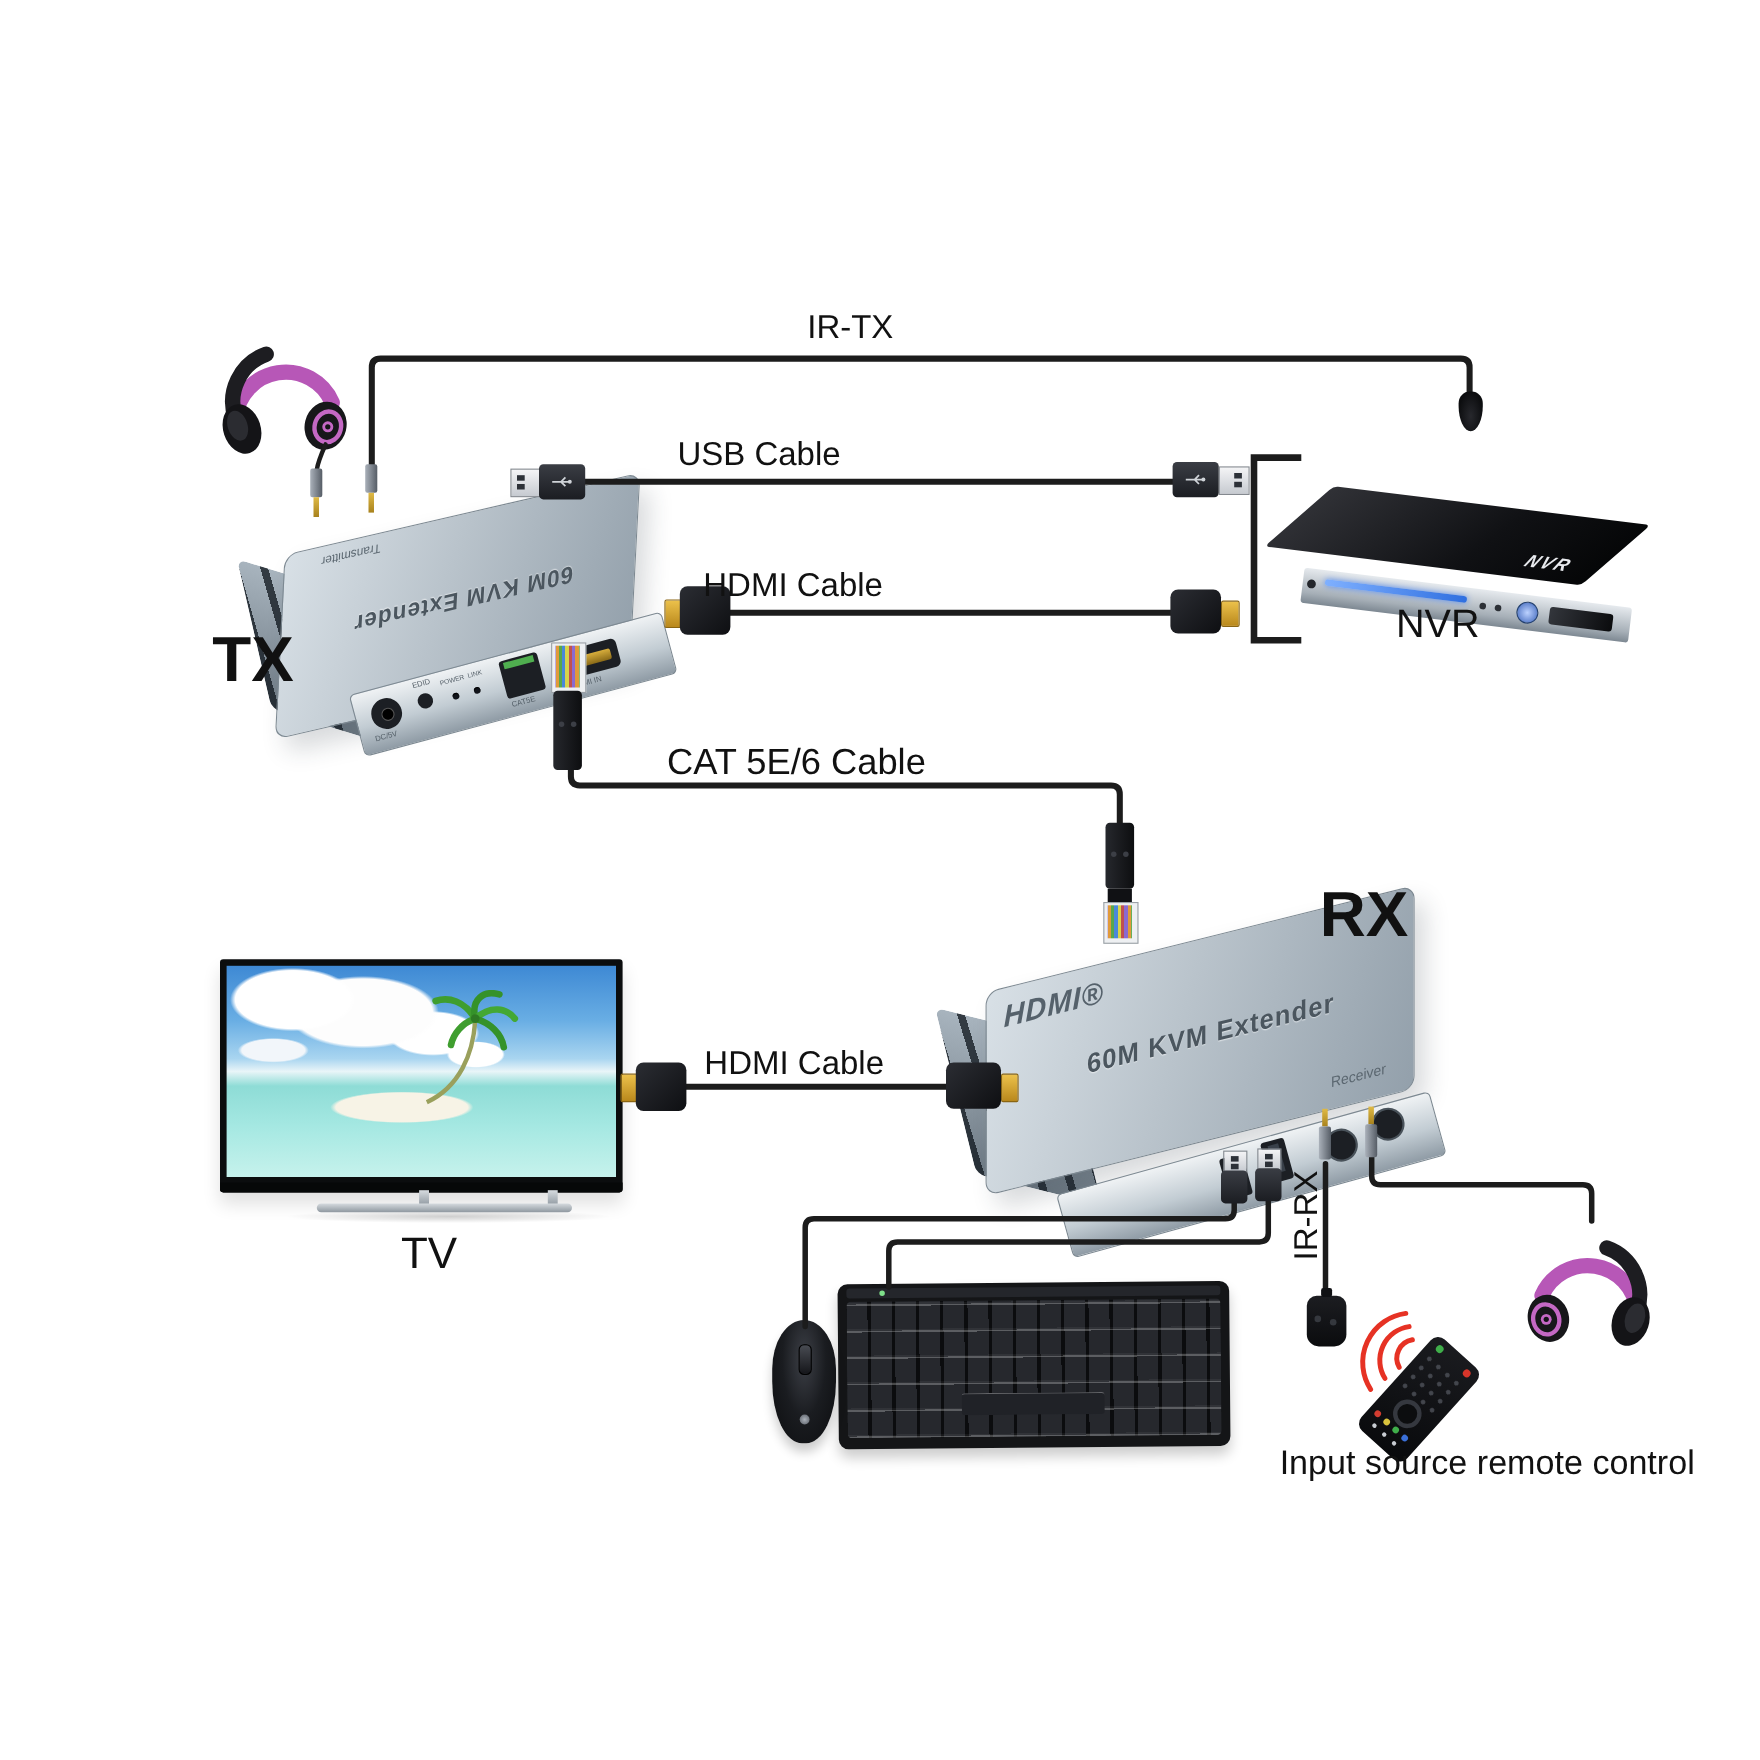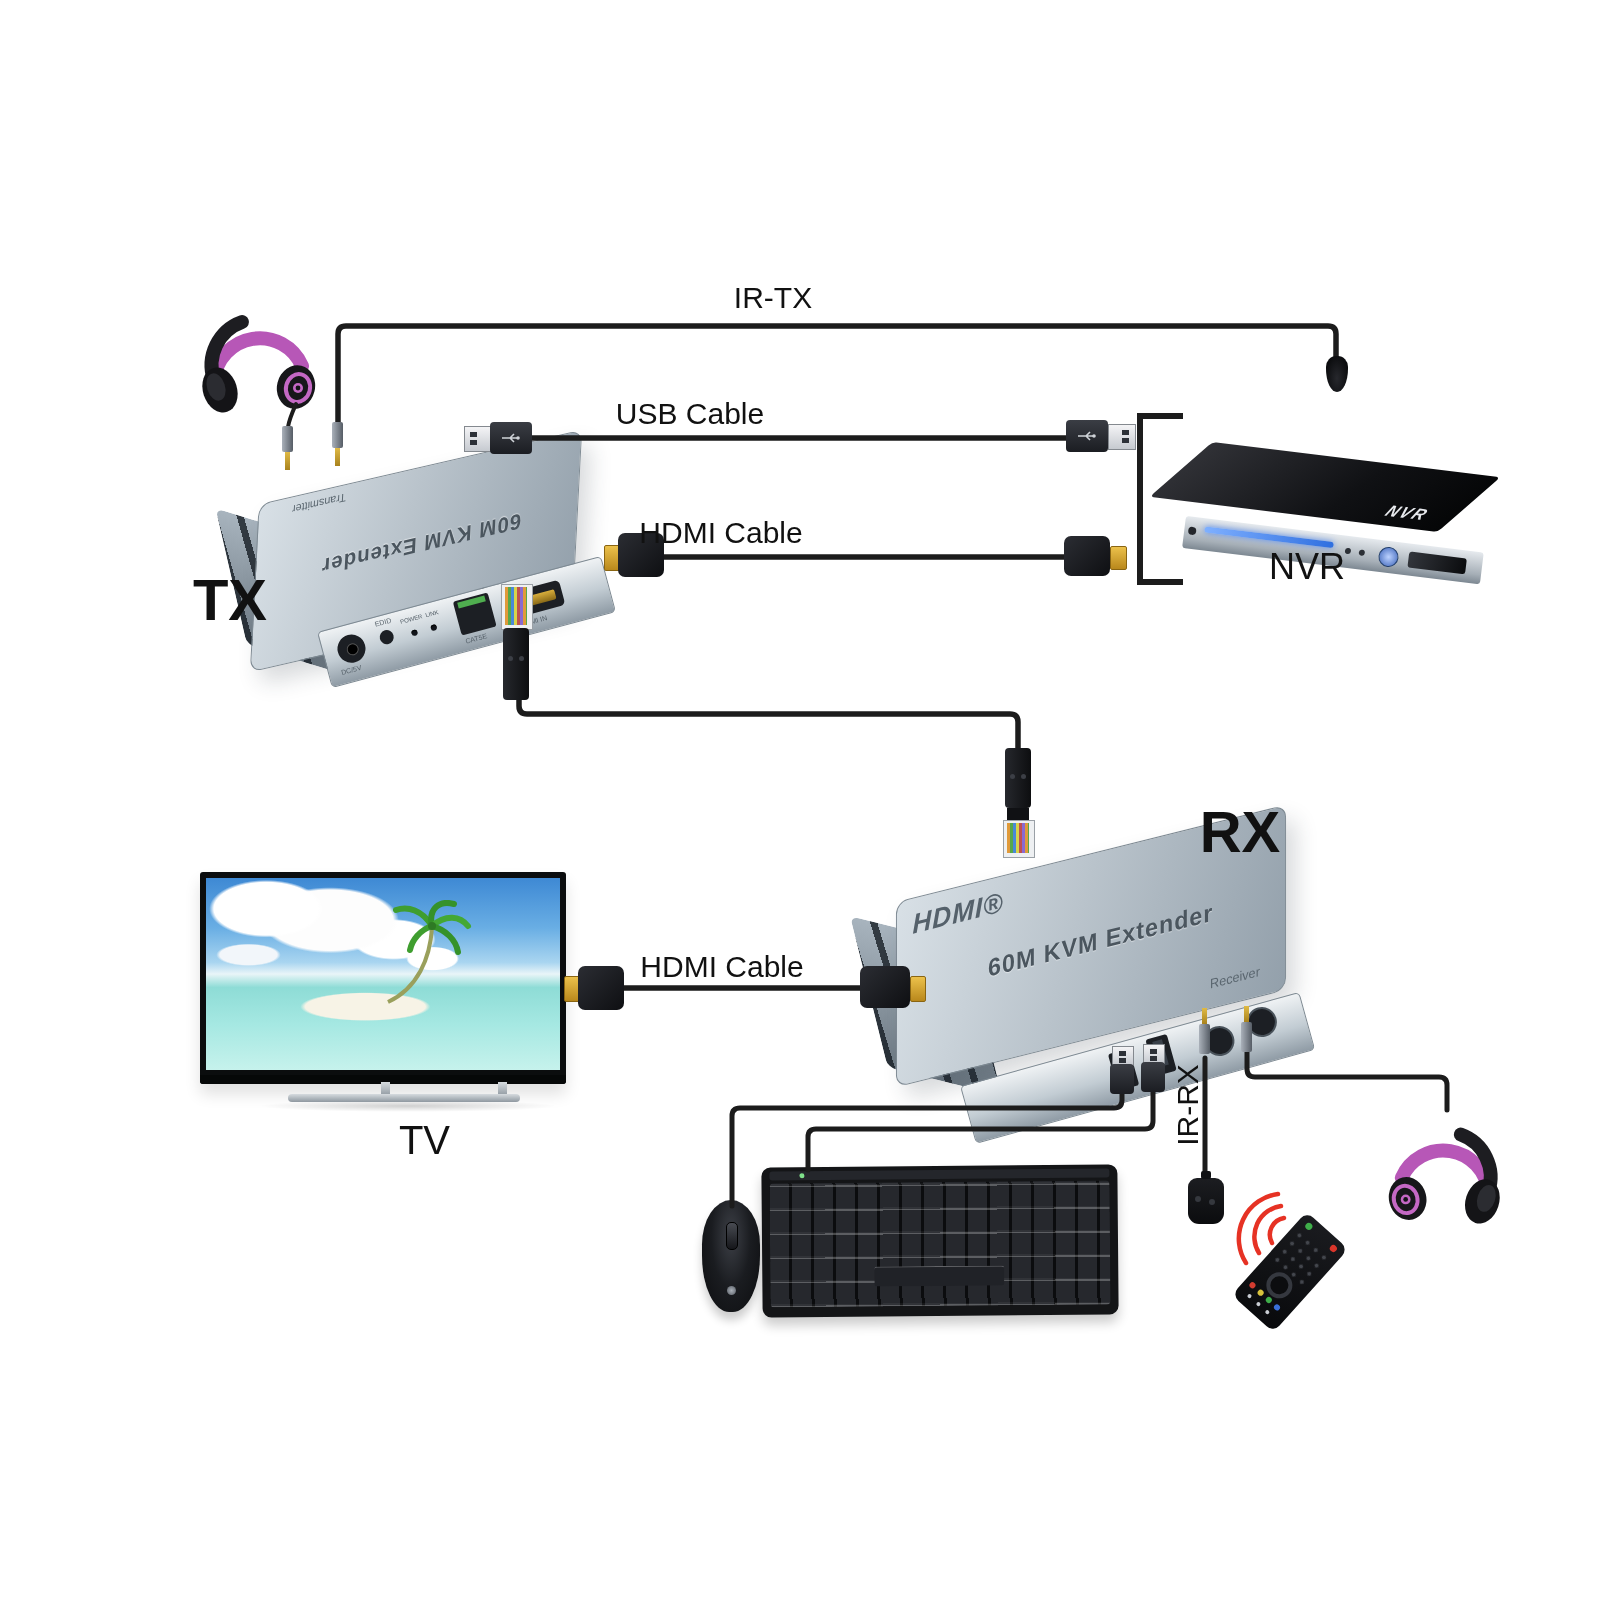--- a/index.html
+++ b/index.html
@@ -333,19 +333,21 @@
       <div class="rj-eye" style="left:19px;top:30px;"></div>
     <div class="abs" style="left:5px;top:64px;width:22px;height:12px;background:#101114;"></div>
     <div class="rj-tip" style="left:1px;top:76px;width:30px;height:36px;"></div>
     <div class="rj-stripes" style="left:5px;top:79px;width:22px;height:30px;"></div>
   </div>
 
   <div class="lbl" style="left:673px;top:281px;width:200px;font-size:30px;">IR-TX</div>
   <div class="lbl" style="left:580px;top:397px;width:220px;font-size:30px;">USB Cable</div>
   <div class="lbl" style="left:611px;top:516px;width:220px;font-size:30px;">HDMI Cable</div>
   <div class="lbl" style="left:1227px;top:546px;width:160px;font-size:36px;">NVR</div>
+  <div class="lbl" style="left:574px;top:674px;width:300px;font-size:33px;">CAT 5E/6 Cable</div>
   <div class="lbl" style="left:1180px;top:798px;width:120px;font-size:58px;font-weight:bold;">RX</div>
   <div class="lbl" style="left:170px;top:566px;width:120px;font-size:58px;font-weight:bold;">TX</div>
   <div class="lbl" style="left:612px;top:950px;width:220px;font-size:30px;">HDMI Cable</div>
-  <div class="lbl" style="left:330px;top:1118px;width:120px;font-size:40px;text-align:right;">TV</div>
+  <div class="lbl" style="left:330px;top:1118px;width:120px;font-size:40px;">TV</div>
   <div class="lbl" style="left:1128px;top:1088px;width:120px;font-size:30px;transform:rotate(-90deg);">IR-RX</div>
+  <div class="lbl" style="left:1122px;top:1312px;width:460px;font-size:31px;">Input source remote control</div>
 
 </div>
 
 </body></html>

